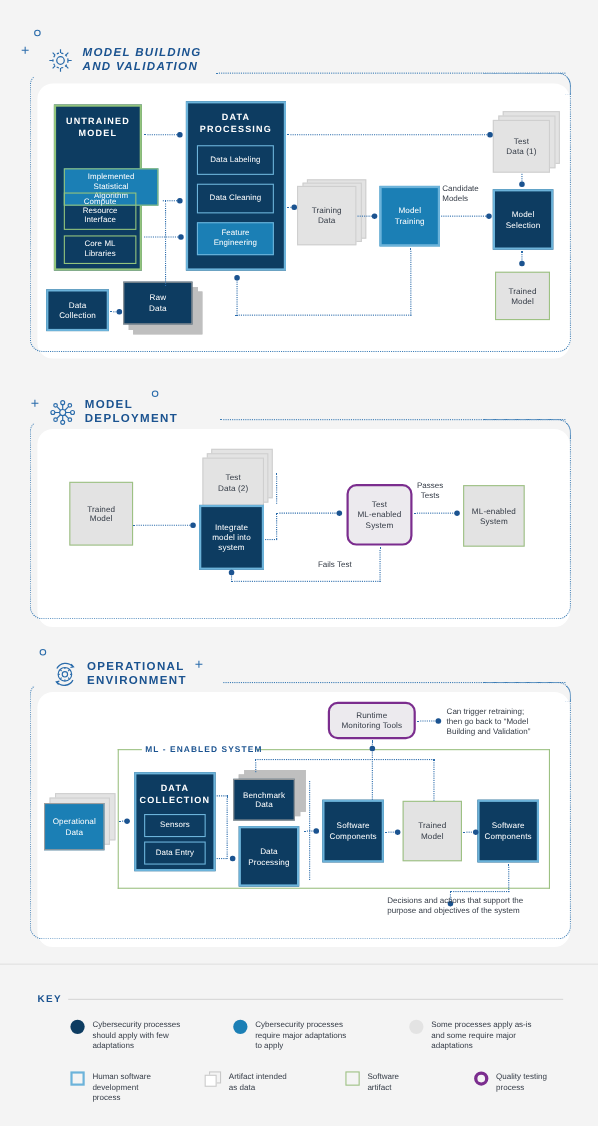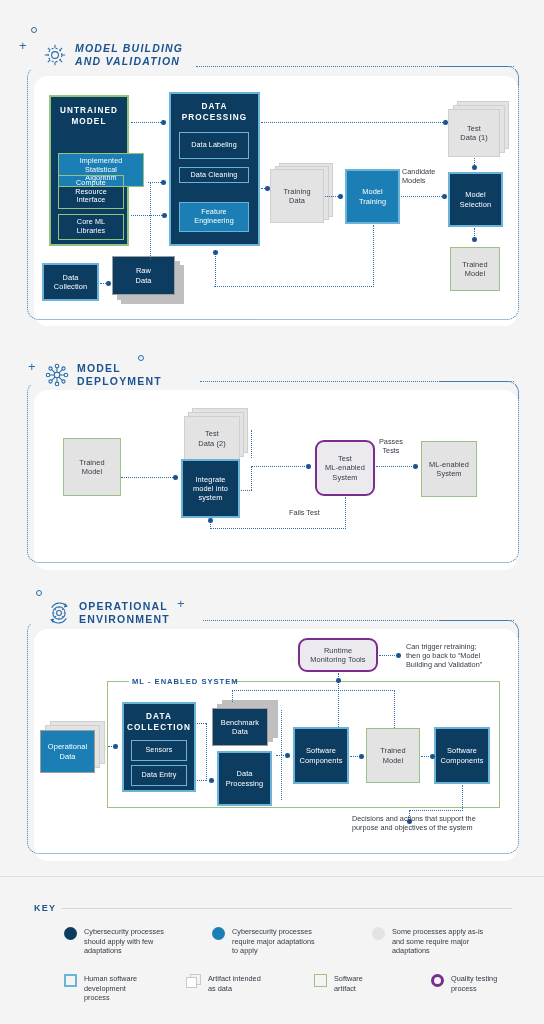--- a/index.html
+++ b/index.html
@@ -177,21 +177,21 @@
 Resource
 Interface</div>
     <div class="inner i-green" style="left:7px;top:117px;width:66px;height:26px;">Core ML
 Libraries</div>
   </div>
 
   <div class="node n-navy-blueborder" style="left:169px;top:92px;width:91px;height:154px;">
     <div class="boxtitle" style="top:8px;">DATA
 PROCESSING</div>
     <div class="inner i-blue" style="left:8px;top:38px;width:70px;height:27px;">Data Labeling</div>
-    <div class="inner i-blue" style="left:8px;top:73px;width:70px;height:16px;">Data Cleaning</div>
+    <div class="inner i-blue" style="left:8px;top:73px;width:70px;height:27px;">Data Cleaning</div>
     <div class="inner i-bluefill" style="left:8px;top:108px;width:70px;height:30px;">Feature
 Engineering</div>
   </div>
 
   <div class="node n-navy-blueborder" style="left:42px;top:263px;width:57px;height:38px;">Data
 Collection</div>
   <div class="stack" style="left:112px;top:256px;width:72px;height:48px;">
     <div class="sh navy" style="left:9px;top:9px;width:63px;height:39px;"></div>
     <div class="sh navy" style="left:5px;top:5px;width:63px;height:39px;"></div>
     <div class="node n-navy" style="left:0;top:0;width:63px;height:39px;border:1.6px solid #9d9d9d;">Raw

